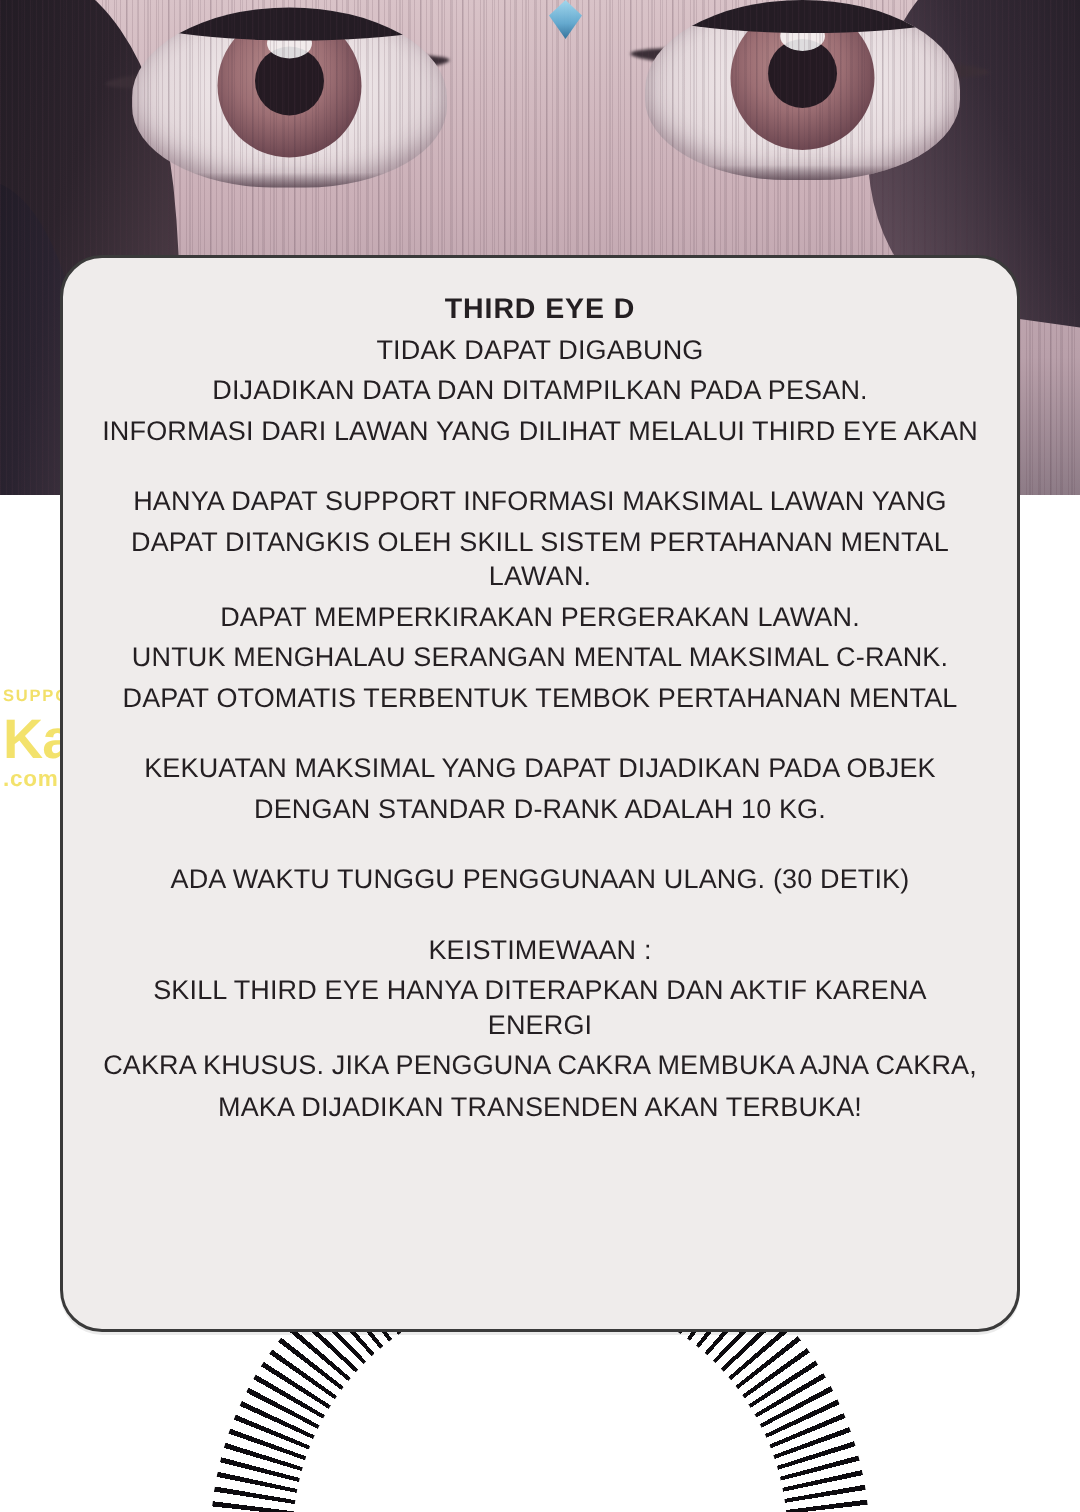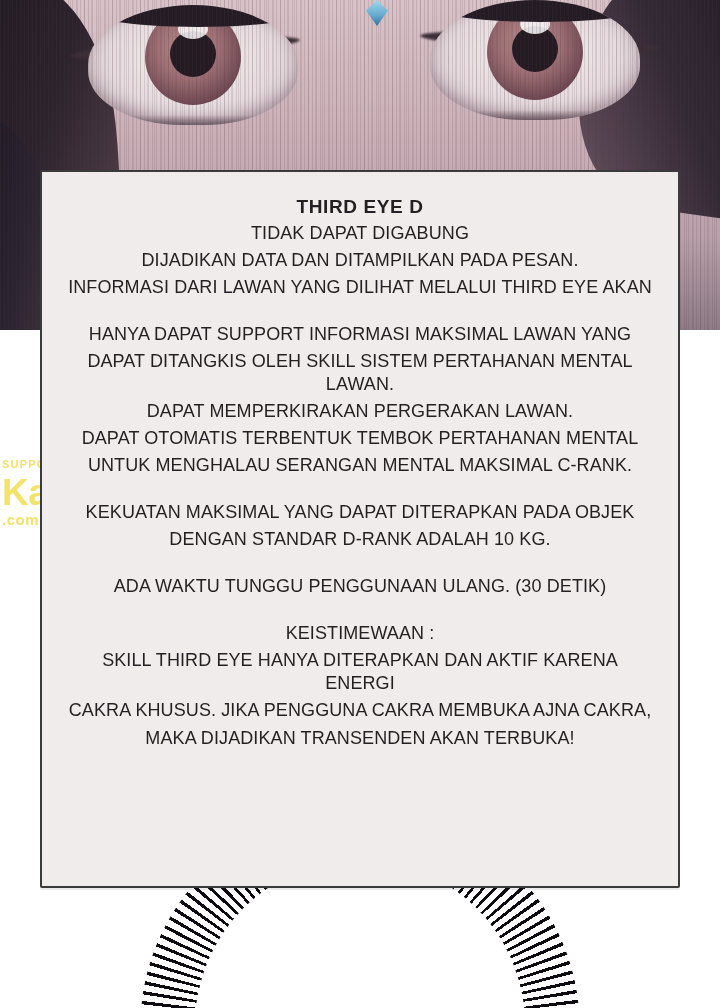--- a/index.html
+++ b/index.html
@@ -210,21 +210,21 @@
   
   .panel {
     position: absolute;
     left: 40px;
     top: 170px;
     width: 640px;
     height: 718px;
     box-sizing: border-box;
     background: #efeceb;
     border: 2px solid #3a3a3a;
-    border-radius: 2px;
+    border-radius: 28px;
     padding: 18px 20px 16px 20px;
     color: #241f22;
     text-align: center;
     box-shadow: 0 2px 0 rgba(0,0,0,.08);
   }
   .panel-title {
     font-size: 19px;
     font-weight: 700;
     letter-spacing: 0.6px;
     margin: 6px 0 2px 0;
@@ -291,26 +291,26 @@
   <div class="panel">
     <div class="panel-title">THIRD EYE D</div>
     <p class="line">TIDAK DAPAT DIGABUNG</p>
     <p class="line">DIJADIKAN DATA DAN DITAMPILKAN PADA PESAN.</p>
     <p class="line">INFORMASI DARI LAWAN YANG DILIHAT MELALUI THIRD EYE AKAN</p>
 
     <div class="block">
       <p class="line">HANYA DAPAT SUPPORT INFORMASI MAKSIMAL LAWAN YANG</p>
       <p class="line">DAPAT DITANGKIS OLEH SKILL SISTEM PERTAHANAN MENTAL LAWAN.</p>
       <p class="line">DAPAT MEMPERKIRAKAN PERGERAKAN LAWAN.</p>
+      <p class="line">UNTUK MENGHALAU SERANGAN MENTAL MAKSIMAL C-RANK.</p>
       <p class="line">DAPAT OTOMATIS TERBENTUK TEMBOK PERTAHANAN MENTAL</p>
-      <p class="line">UNTUK MENGHALAU SERANGAN MENTAL MAKSIMAL C-RANK.</p>
     </div>
 
     <div class="block">
-      <p class="line">KEKUATAN MAKSIMAL YANG DAPAT DITERAPKAN PADA OBJEK</p>
+      <p class="line">KEKUATAN MAKSIMAL YANG DAPAT DIJADIKAN PADA OBJEK</p>
       <p class="line">DENGAN STANDAR D-RANK ADALAH 10 KG.</p>
     </div>
 
     <div class="block">
       <p class="line">ADA WAKTU TUNGGU PENGGUNAAN ULANG. (30 DETIK)</p>
     </div>
 
     <div class="block">
       <p class="line">KEISTIMEWAAN :</p>
       <p class="line">SKILL THIRD EYE HANYA DITERAPKAN DAN AKTIF KARENA ENERGI</p>

